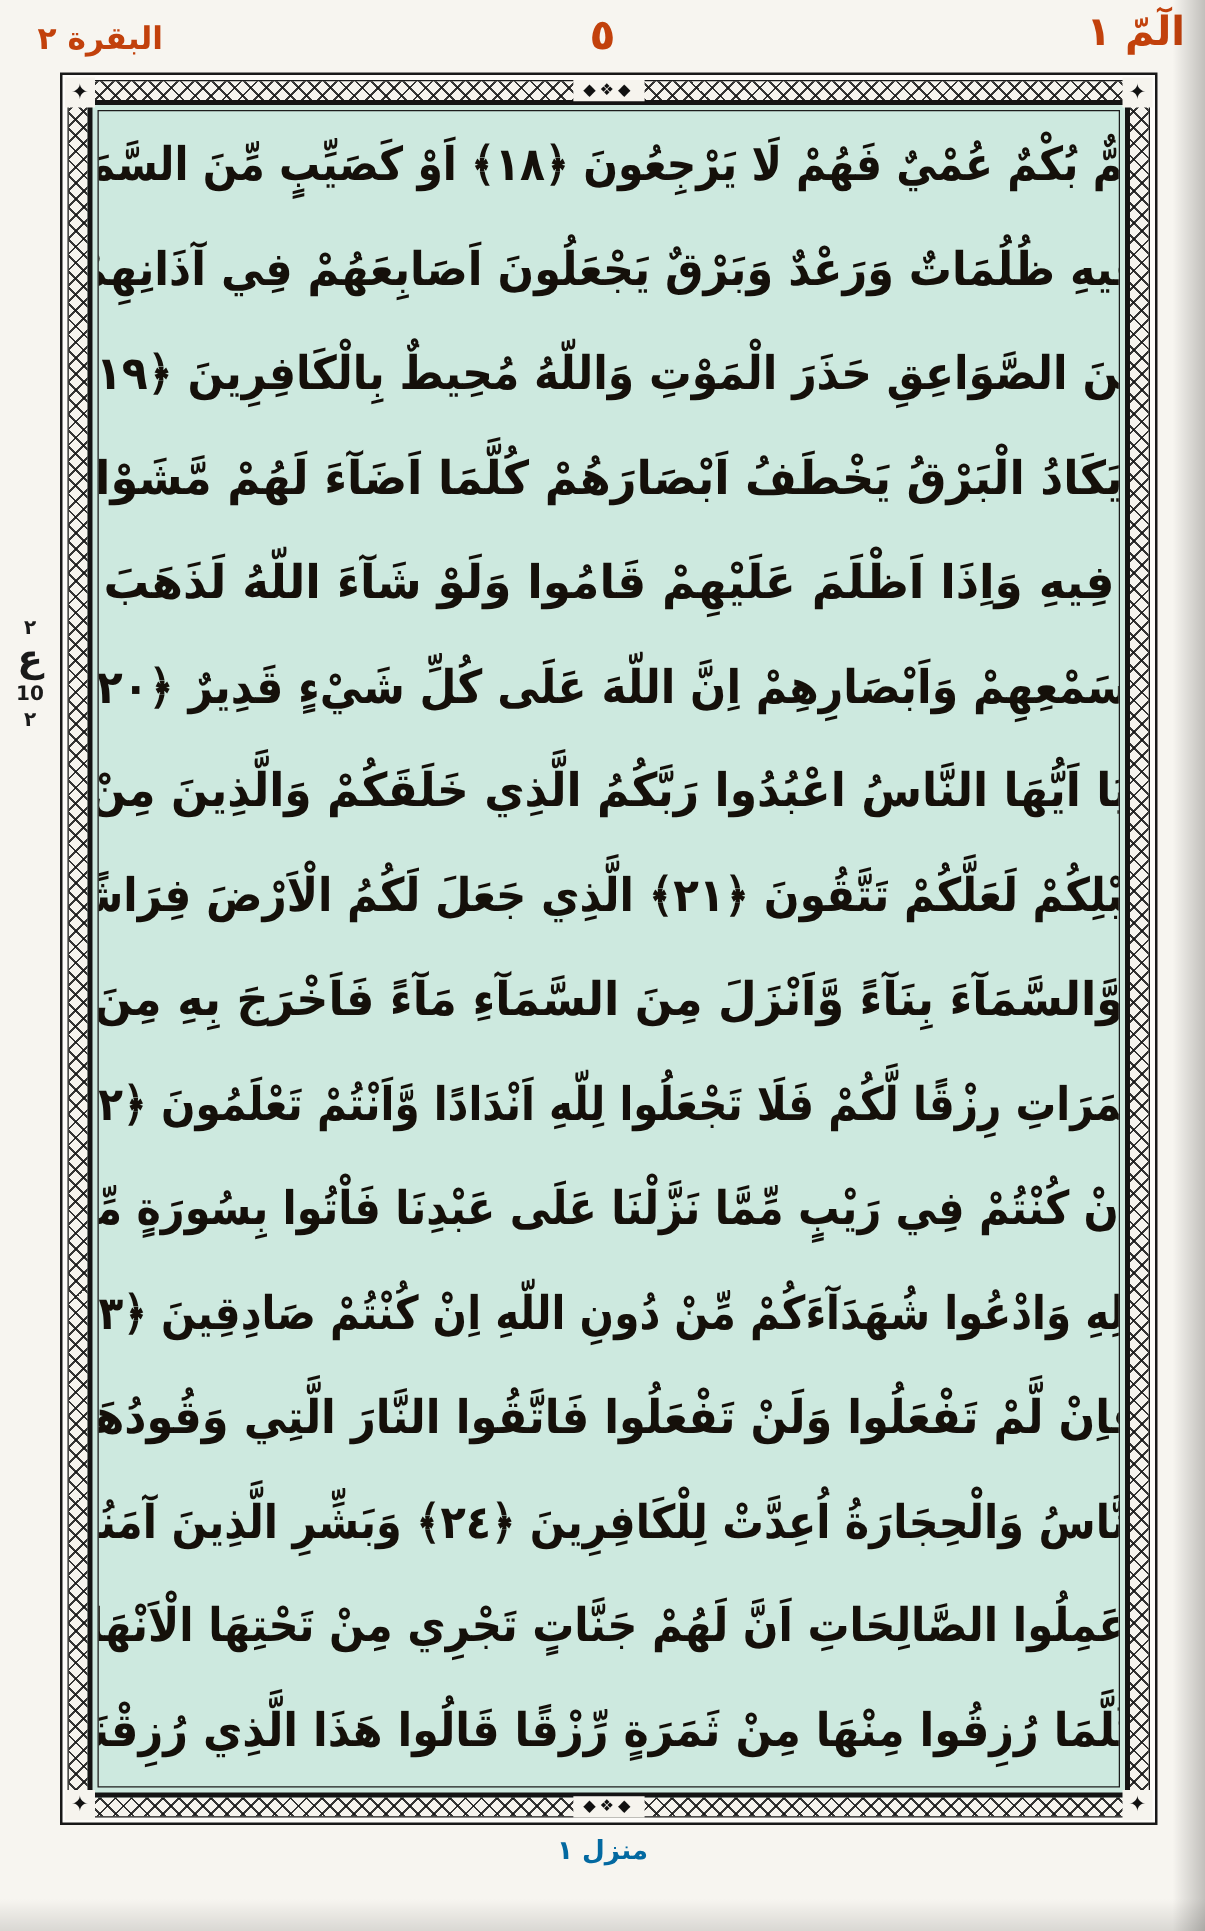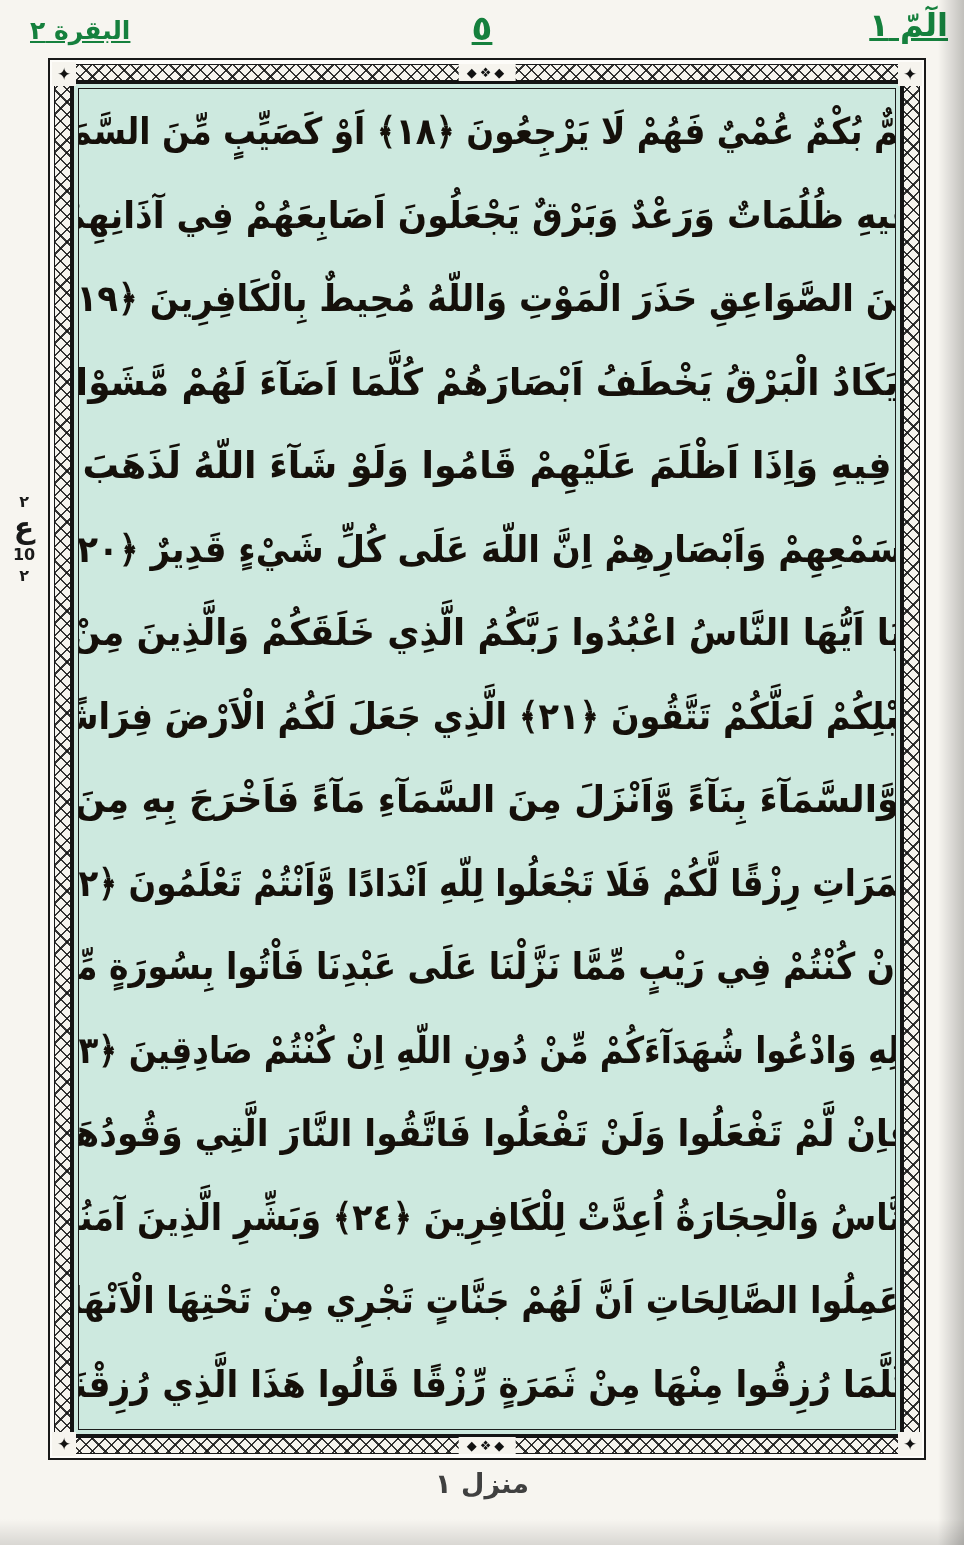--- a/index.html
+++ b/index.html
@@ -21,21 +21,21 @@
     background:linear-gradient(to right, rgba(0,0,0,0) 0%, rgba(0,0,0,0.22) 100%);
     pointer-events:none;
   }
   .page::before{
     content:"";position:absolute;bottom:0;left:0;width:100%;height:26px;
     background:linear-gradient(to bottom, rgba(0,0,0,0) 0%, rgba(0,0,0,0.12) 100%);
     pointer-events:none;
   }
 
   
-  .hdr{position:absolute;direction:rtl;font-weight:bold;color:#15803d;text-decoration:underline;}
+  .hdr{position:absolute;direction:rtl;font-weight:bold;color:#c2410c;}
   .hdr-right{top:6px;right:16px;font-size:32px;}
   .hdr-left{top:16px;left:30px;font-size:25px;}
   .hdr-center{top:8px;left:50%;transform:translateX(-50%);font-size:34px;}
 
   
   .frame{
     position:absolute;left:48px;top:58px;width:878px;height:1402px;
     box-sizing:border-box;
     border:2px solid #191919;
     background:#fdfcf9;
@@ -97,21 +97,21 @@
     position:absolute;left:2px;top:492px;width:44px;
     display:flex;flex-direction:column;align-items:center;gap:2px;
     direction:rtl;color:#1a1a1a;font-weight:bold;
   }
   .margin-marker .num{font-size:16px;}
   .margin-marker .ain{font-size:30px;line-height:1;}
 
   
   .footer{
     position:absolute;left:50%;transform:translateX(-50%);
-    top:1468px;font-size:27px;font-weight:bold;direction:rtl;color:#404040;
+    top:1468px;font-size:21px;font-weight:bold;direction:rtl;color:#0369a1;
   }
 </style>
 </head>
 <body>
 
 <div class="page">
 
   <div class="hdr hdr-right">الٓمّ ١</div>
   <div class="hdr hdr-center">٥</div>
   <div class="hdr hdr-left">البقرة ٢</div>

